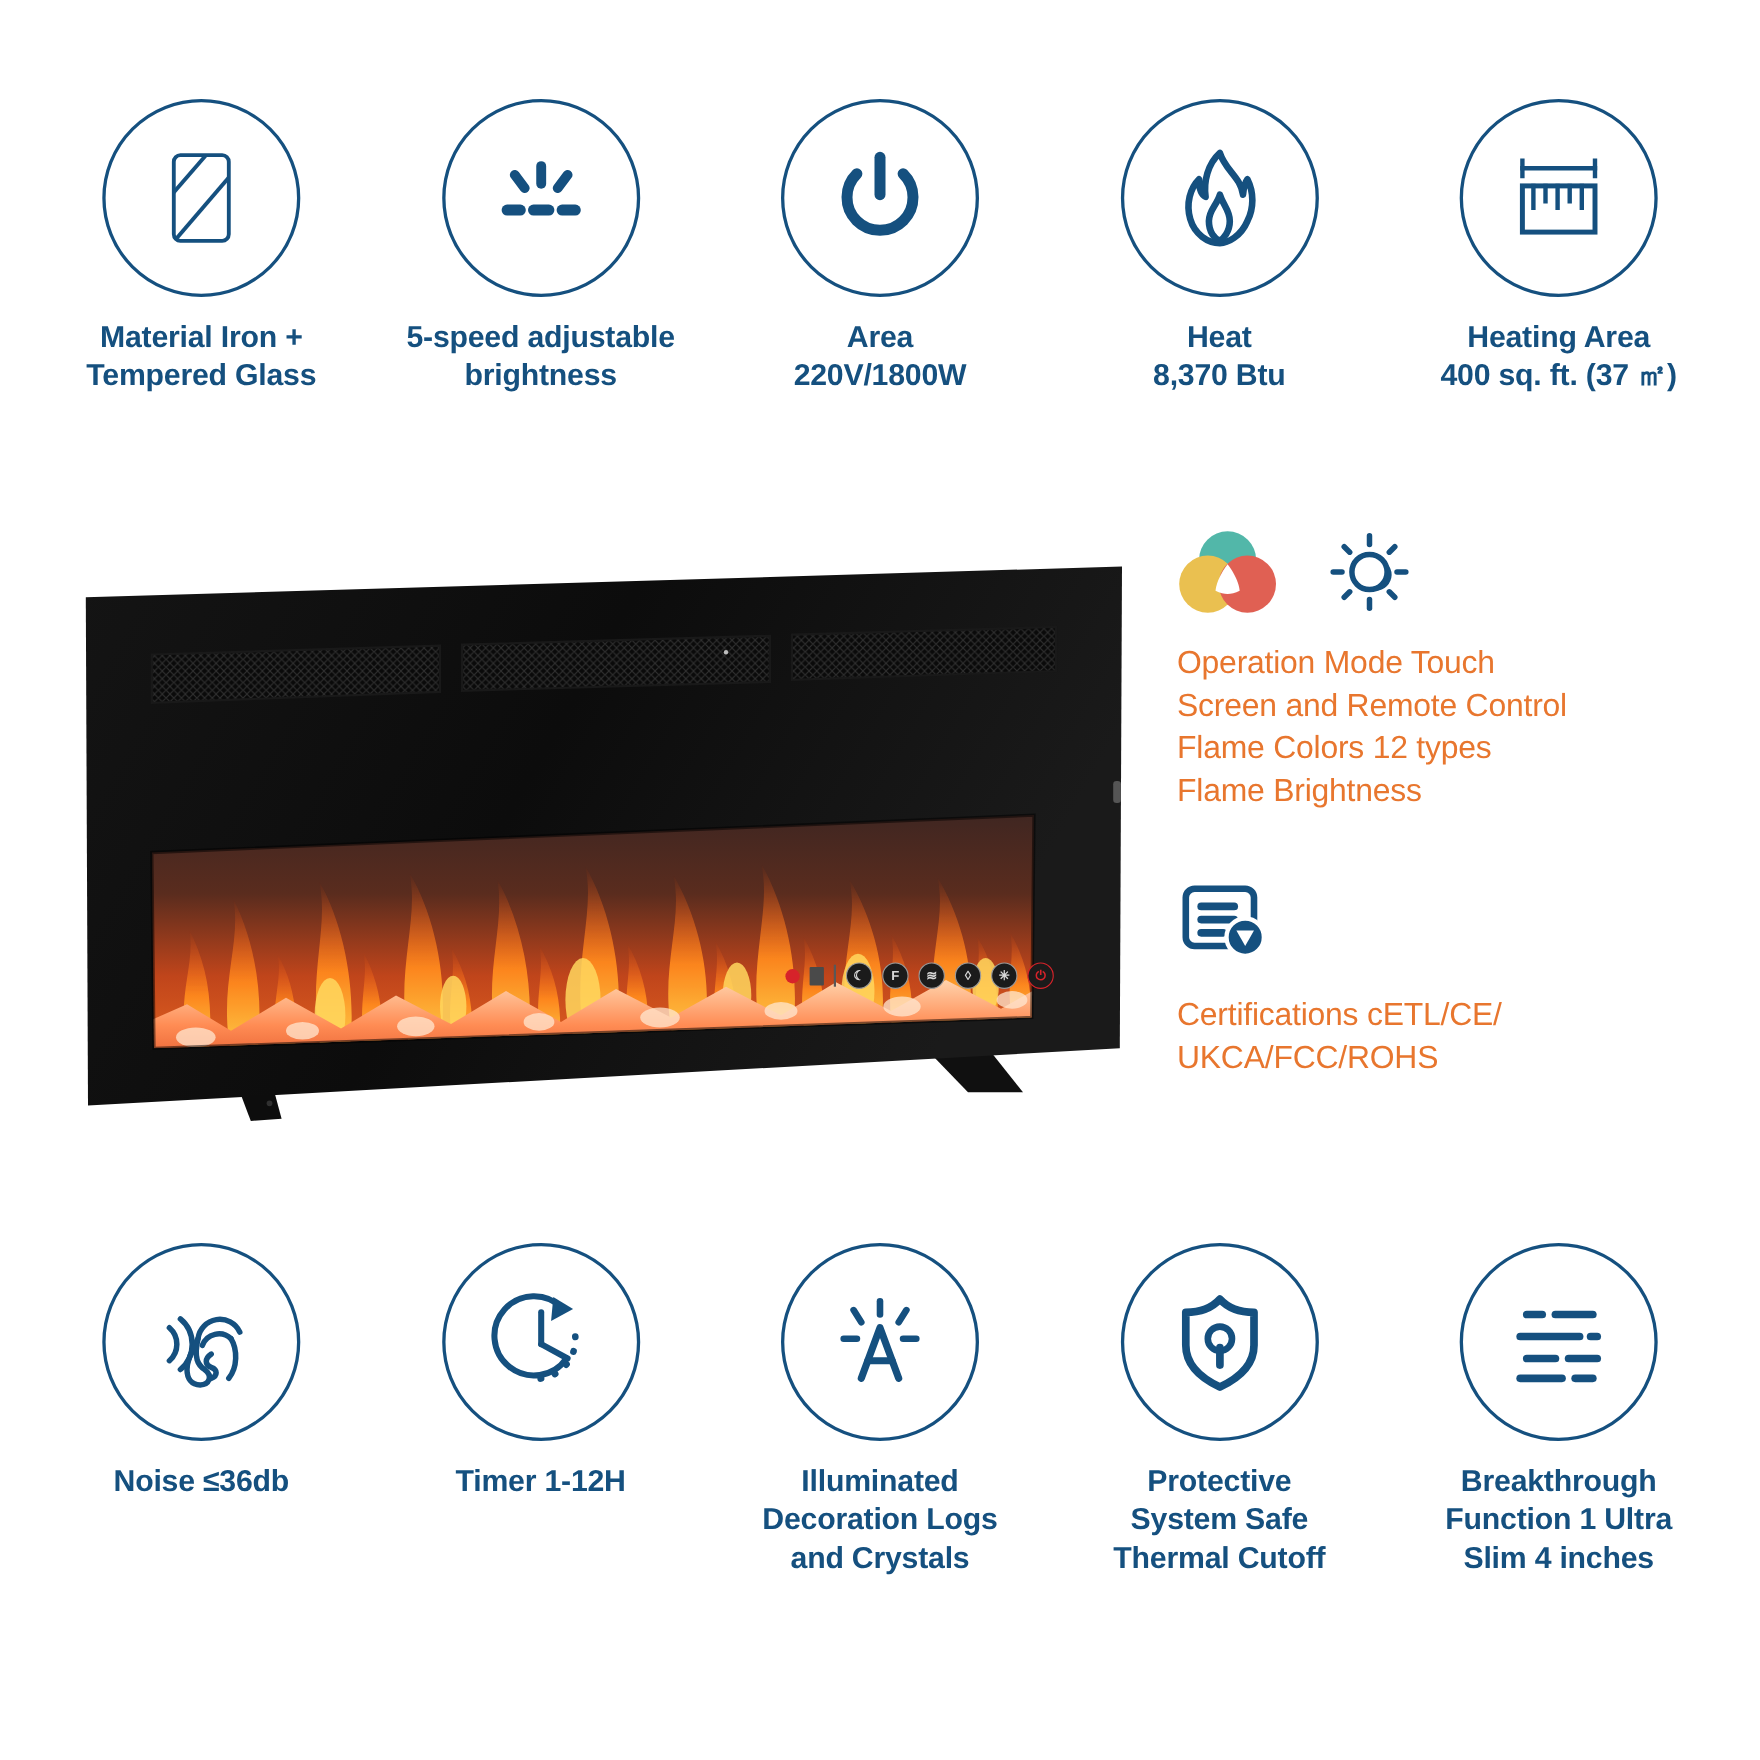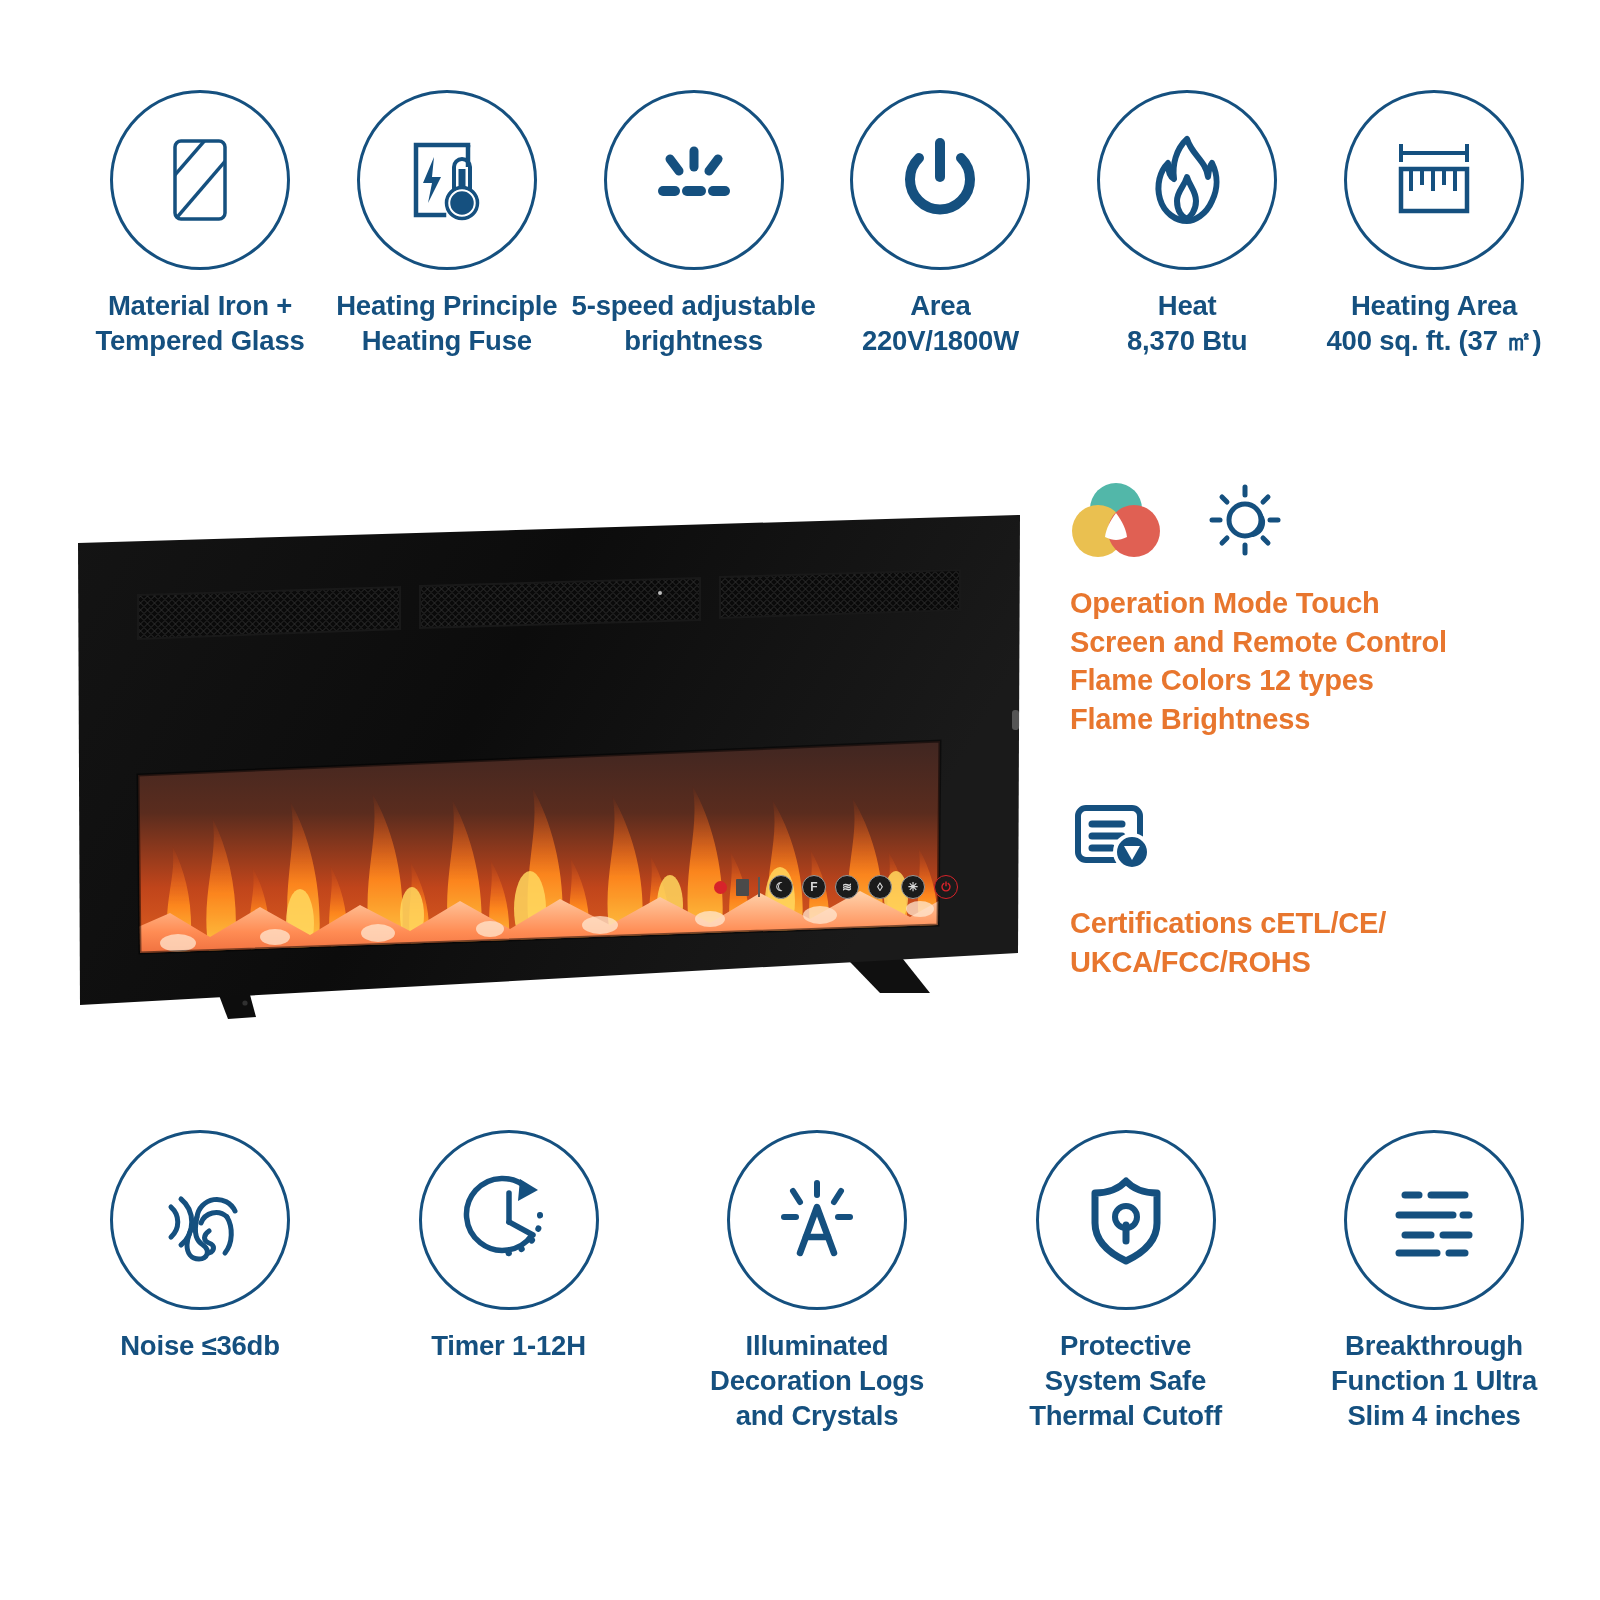--- a/index.html
+++ b/index.html
@@ -12,21 +12,21 @@
     background: #ffffff;
     font-family: "Liberation Sans", sans-serif;
     overflow: hidden;
     position: relative;
   }
   .page { position: relative; width: 1600px; height: 1600px; }
 
   
   .feature-row {
     position: absolute;
-    left: 77px;
+    left: 60px;
     width: 1480px;
     display: flex;
     justify-content: space-between;
   }
   #top-features { top: 90px; }
   #bottom-features { top: 1130px; }
 
   .feature {
     width: 246px;
     display: flex;
@@ -104,21 +104,21 @@
   .ri-icons {
     display: flex;
     align-items: center;
     gap: 44px;
     height: 80px;
   }
   .ri-text {
     color: #e8762e;
     font-size: 29px;
     line-height: 1.33;
-    font-weight: 700;
+    font-weight: 400;
     letter-spacing: -0.2px;
     white-space: pre-line;
     margin-top: 24px;
   }
   #cert-block { margin-top: 58px; }
   #cert-block .ri-icons { gap: 0; height: 84px; }
 </style>
 </head>
 <body>
 
@@ -138,36 +138,20 @@
           <g clip-path="url(#glassClip)" stroke="#15507f" stroke-width="3.5" fill="none">
             <line x1="16" y1="66" x2="68" y2="6"></line>
             <line x1="22" y1="104" x2="94" y2="20"></line>
           </g>
         </svg>
       </div>
       <div class="feature-label">Material Iron +
 Tempered Glass</div>
     </div>
 
-    <div class="feature">
-      <div class="feature-icon-circle">
-        <svg width="110" height="110" viewBox="0 0 110 110">
-          <path d="M76 20 H24 V90 H52" fill="none" stroke="#15507f" stroke-width="4.5" stroke-linecap="square"></path>
-          <path d="M76 20 V42" fill="none" stroke="#15507f" stroke-width="4.5"></path>
-          <path d="M42 32 L31 58 h9 l-4 20 13 -26 h-9 z" fill="#15507f"></path>
-          <rect x="62" y="34" width="16" height="40" rx="8" fill="none" stroke="#15507f" stroke-width="4"></rect>
-          <circle cx="70" cy="78" r="13" fill="#15507f"></circle>
-          <rect x="66.5" y="44" width="7" height="30" fill="#15507f"></rect>
-          <circle cx="70" cy="78" r="13" fill="none" stroke="#fff" stroke-width="2.5"></circle>
-          <circle cx="70" cy="78" r="15.5" fill="none" stroke="#15507f" stroke-width="3.5"></circle>
-        </svg>
-      </div>
-      <div class="feature-label">Heating Principle
-Heating Fuse</div>
-    </div>
 
     <div class="feature">
       <div class="feature-icon-circle">
         <svg width="110" height="110" viewBox="0 0 110 110">
           <g stroke="#15507f" stroke-width="9" stroke-linecap="round">
             <line x1="55" y1="26" x2="55" y2="42"></line>
             <line x1="31" y1="34" x2="40" y2="46"></line>
             <line x1="79" y1="34" x2="70" y2="46"></line>
           </g>
           <g stroke="#15507f" stroke-width="10" stroke-linecap="round">

